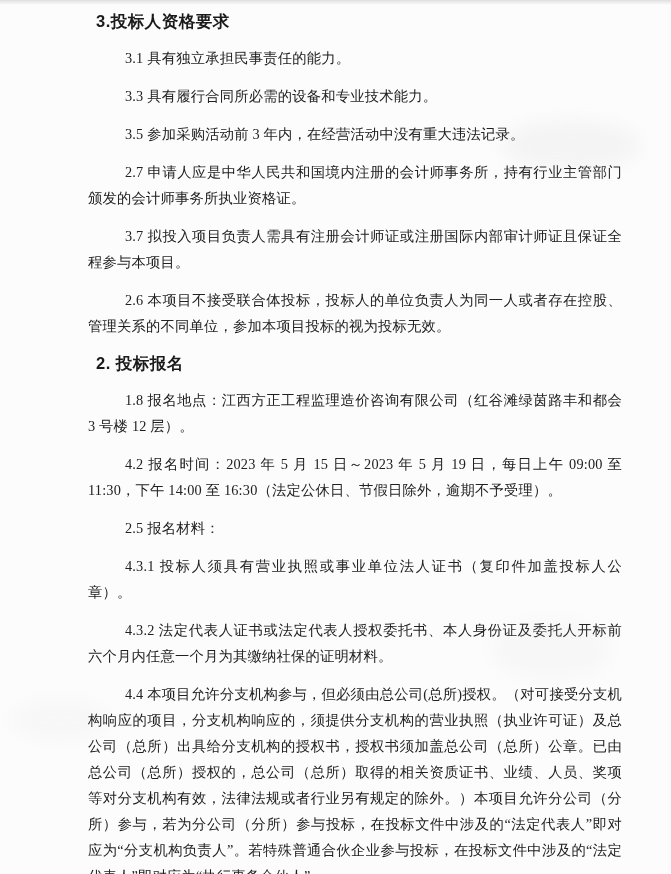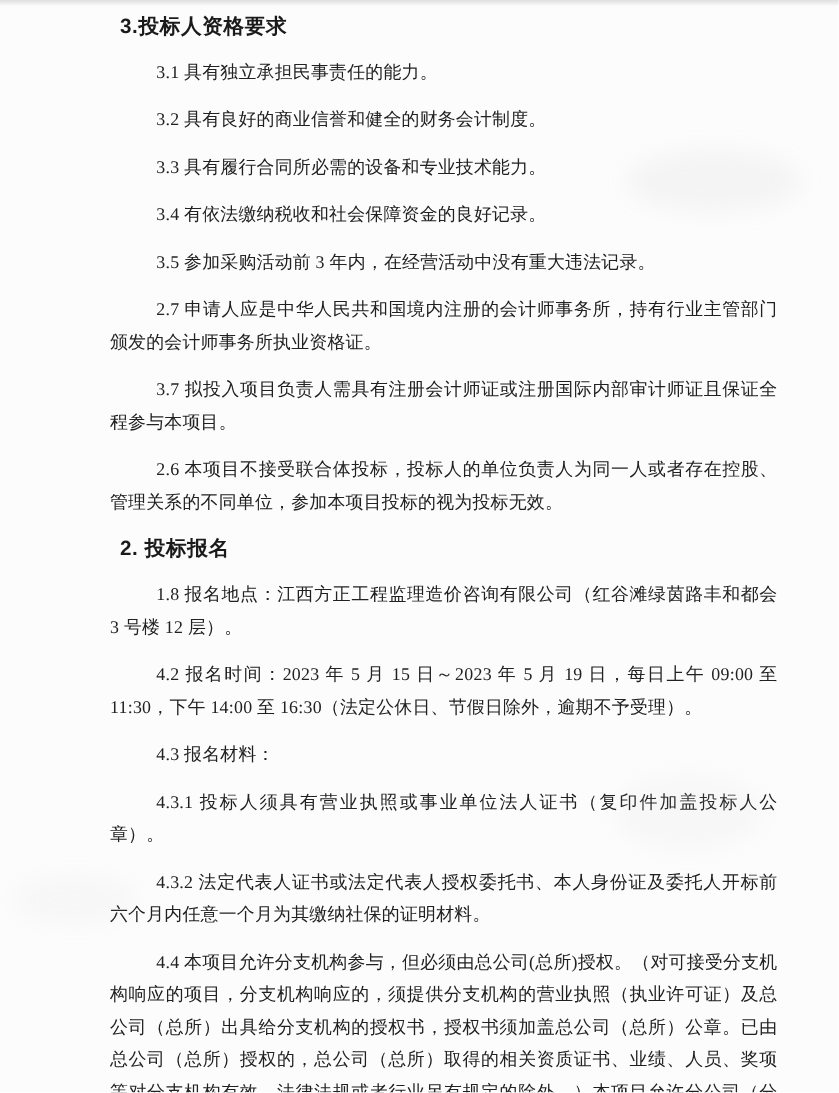--- a/index.html
+++ b/index.html
@@ -64,31 +64,29 @@
 <body>
 
 <div class="page">
   <div class="scan-top-edge"></div>
   <div class="scan-smudge smudge-1"></div>
   <div class="scan-smudge smudge-2"></div>
   <div class="scan-smudge smudge-3"></div>
 
   <h2 class="sec-heading">3.投标人资格要求</h2>
   <p class="para">3.1 具有独立承担民事责任的能力。</p>
-  <p class="para">3.2 具有良好的商业信誉和健全的财务会计制度。</p>
   <p class="para">3.3 具有履行合同所必需的设备和专业技术能力。</p>
-  <p class="para">3.4 有依法缴纳税收和社会保障资金的良好记录。</p>
   <p class="para">3.5 参加采购活动前 3 年内，在经营活动中没有重大违法记录。</p>
   <p class="para">2.7 申请人应是中华人民共和国境内注册的会计师事务所，持有行业主管部门颁发的会计师事务所执业资格证。</p>
   <p class="para">3.7 拟投入项目负责人需具有注册会计师证或注册国际内部审计师证且保证全程参与本项目。</p>
   <p class="para">2.6 本项目不接受联合体投标，投标人的单位负责人为同一人或者存在控股、管理关系的不同单位，参加本项目投标的视为投标无效。</p>
 
   <h2 class="sec-heading">2. 投标报名</h2>
   <p class="para">1.8 报名地点：江西方正工程监理造价咨询有限公司（红谷滩绿茵路丰和都会 3 号楼 12 层）。</p>
   <p class="para">4.2 报名时间：2023 年 5 月 15 日～2023 年 5 月 19 日，每日上午 09:00 至 11:30，下午 14:00 至 16:30（法定公休日、节假日除外，逾期不予受理）。</p>
-  <p class="para">4.3  报名材料：</p>
+  <p class="para">2.5  报名材料：</p>
   <p class="para">4.3.1 投标人须具有营业执照或事业单位法人证书（复印件加盖投标人公章）。</p>
   <p class="para">4.3.2 法定代表人证书或法定代表人授权委托书、本人身份证及委托人开标前六个月内任意一个月为其缴纳社保的证明材料。</p>
   <p class="para">4.4 本项目允许分支机构参与，但必须由总公司(总所)授权。（对可接受分支机构响应的项目，分支机构响应的，须提供分支机构的营业执照（执业许可证）及总公司（总所）出具给分支机构的授权书，授权书须加盖总公司（总所）公章。已由总公司（总所）授权的，总公司（总所）取得的相关资质证书、业绩、人员、奖项等对分支机构有效，法律法规或者行业另有规定的除外。）本项目允许分公司（分所）参与，若为分公司（分所）参与投标，在投标文件中涉及的“法定代表人”即对应为“分支机构负责人”。若特殊普通合伙企业参与投标，在投标文件中涉及的“法定代表人”即对应为“执行事务合伙人”。</p>
 
   <h2 class="sec-heading">5. 递交投标文件地点及开标时间</h2>
 
 </div>
 
 </body></html>

